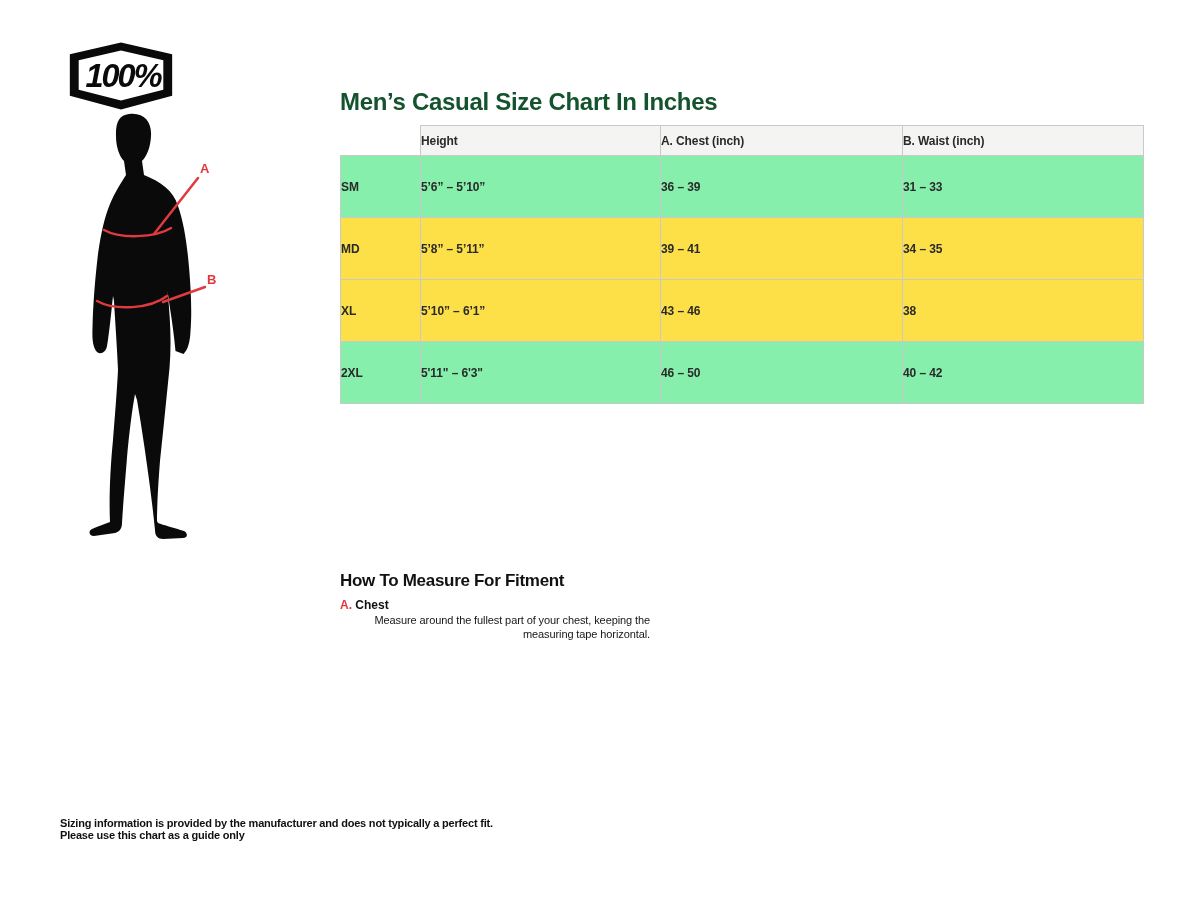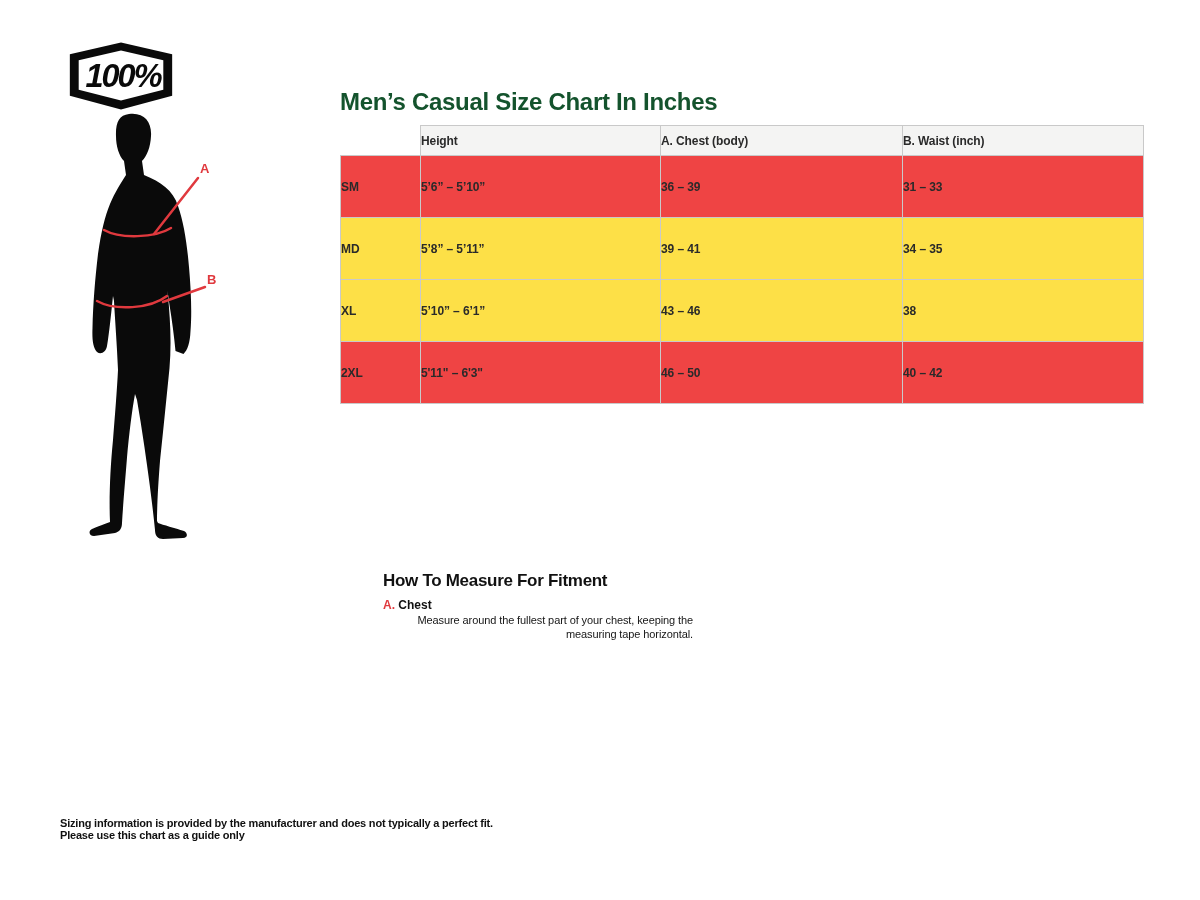--- a/index.html
+++ b/index.html
@@ -12,24 +12,24 @@
   .chart-title { position:absolute; left:340px; top:88px; font-size:24px; font-weight:700; letter-spacing:-0.3px; color:#14532d; }
 
   table.size-table { position:absolute; left:340px; top:125px; border-collapse:collapse; table-layout:fixed; }
   table.size-table th, table.size-table td {
     border:1px solid #c9c9c9; text-align:left; vertical-align:middle;
     font-size:12px; font-weight:700; color:#2a2a2a; letter-spacing:-0.1px;
   }
   table.size-table th { height:30px; background:#f4f4f3; }
   table.size-table th.blank { border:none; background:#fff; }
   table.size-table td { height:62px; background:#fde047; }
-  table.size-table tr.stripe td { background:#ef4444; }
+  table.size-table tr.stripe td { background:#86efac; }
   .col-size { width:80px; } .col-height { width:240px; } .col-chest { width:242px; } .col-waist { width:241px; }
 
-  .measure { position:absolute; left:340px; top:571px; width:720px;margin-left:43px; }
+  .measure { position:absolute; left:340px; top:571px; width:720px; }
   .measure h2 { font-size:17px; font-weight:700; letter-spacing:-0.3px; color:#111; margin-bottom:9px; }
   .measure-item { position:absolute; top:27px; width:310px; }
   .measure-item.item-a { left:0; }
   .measure-item.item-b { left:380px; }
   .measure-label { font-size:12px; font-weight:700; color:#111; }
   .measure-label .letter { color:#e0393e; }
   .measure-desc { font-size:11px; line-height:14px; color:#161616; margin-top:1px; letter-spacing:-0.1px;text-align:right; }
 
   .disclaimer { position:absolute; left:60px; top:817px; font-size:11px; font-weight:700; line-height:12px; color:#111; letter-spacing:-0.2px; }
 </style>
@@ -105,21 +105,21 @@
   <colgroup>
     <col class="col-size">
       <col class="col-height">
       <col class="col-chest">
       <col class="col-waist">
   </colgroup>
   <thead>
     <tr>
       <th class="blank"></th>
       <th>Height</th>
-      <th>A. Chest (body)</th>
+      <th>A. Chest (inch)</th>
       <th>B. Waist (inch)</th>
     </tr>
   </thead>
   <tbody>
     <tr class="stripe">
       <td>SM</td>
       <td>5’6” – 5’10”</td>
       <td>36 – 39</td>
       <td>31 – 33</td>
     </tr>

